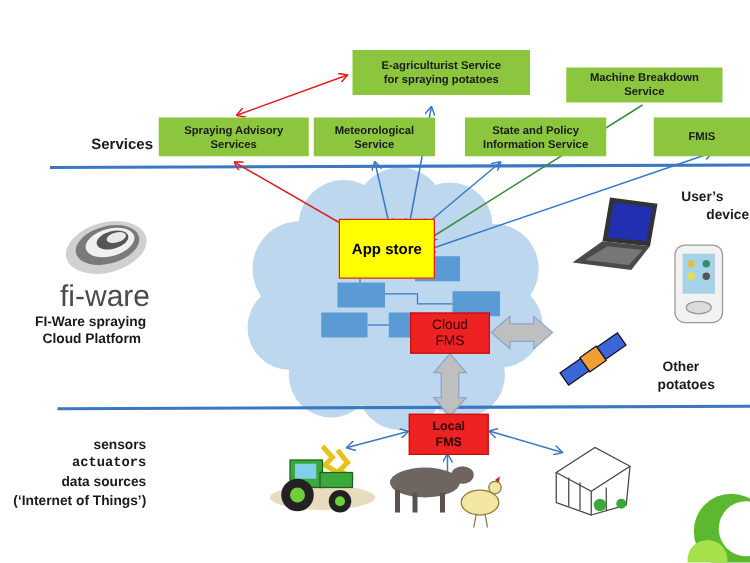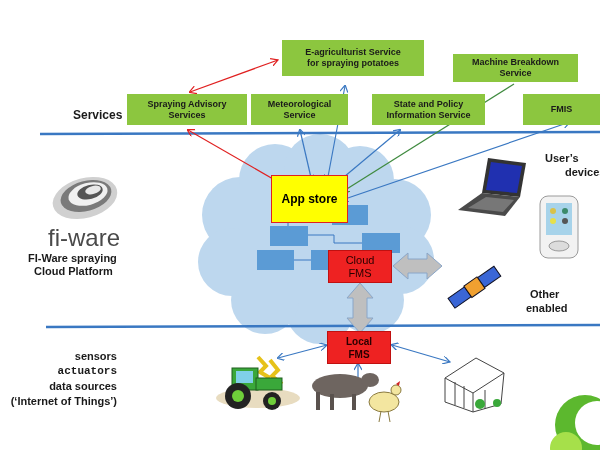--- a/index.html
+++ b/index.html
@@ -200,21 +200,21 @@
 <div class="lbl" style="left:34px;top:265px;">Cloud  Platform</div>
 
 <div class="lbl" style="right:483px;top:350px;text-align:right;">sensors</div>
 <div class="lbl" style="right:483px;top:365px;text-align:right;font-family:Liberation Mono, monospace;">actuators</div>
 <div class="lbl" style="right:483px;top:380px;text-align:right;">data sources</div>
 <div class="lbl" style="right:483px;top:395px;text-align:right;">(‘Internet of Things’)</div>
 
 <div class="lbl" style="left:545px;top:152px;">User’s</div>
 <div class="lbl" style="left:542px;top:166px;margin-left:23px;">devices</div>
 <div class="lbl" style="left:530px;top:288px;">Other</div>
-<div class="lbl" style="left:526px;top:302px;">enabled</div>
+<div class="lbl" style="left:526px;top:302px;">potatoes</div>
 
 <div class="box" style="left:271px;top:175px;width:77px;height:48px;background:#ffff00;border:1.5px solid #e02020;font-size:12px;">
   <span>App store</span>
 </div>
 <div class="box" style="left:328px;top:250px;width:64px;height:33px;background:#ee2222;border:1px solid #c01010;font-size:11px;line-height:13px;font-weight:normal;color:#2a0000;">
   <div>
       <div>Cloud</div>
       <div>FMS</div>
     </div>
 </div>

